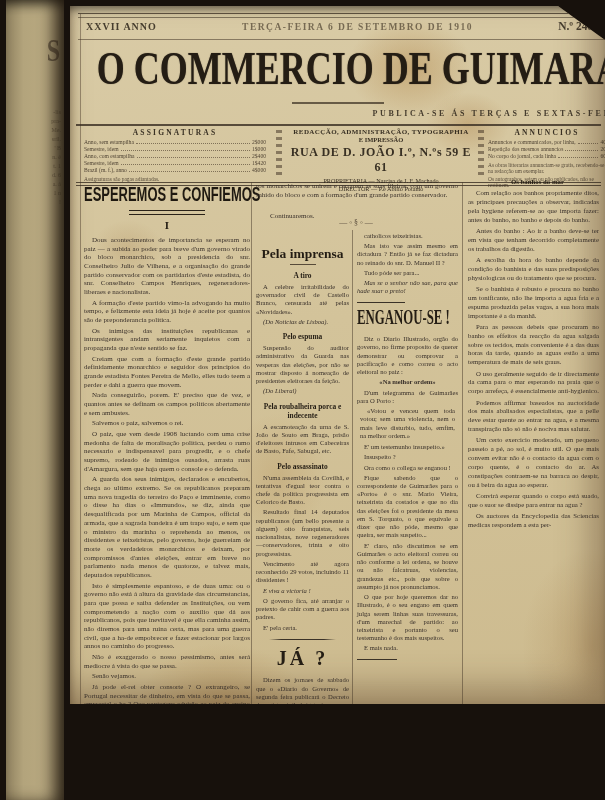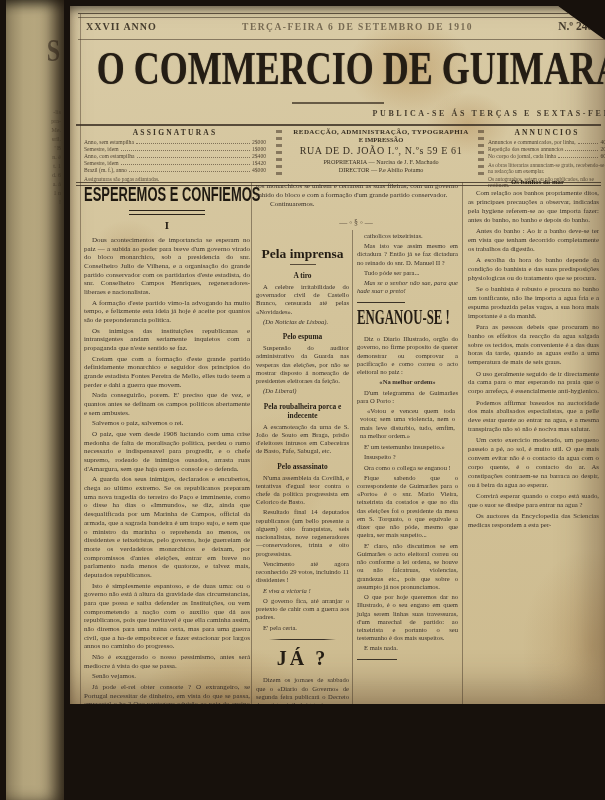--- a/index.html
+++ b/index.html
@@ -58,38 +58,38 @@
   .info-title{font-size:7.5px;font-weight:bold;letter-spacing:2.2px;text-align:center;color:rgba(40,32,22,.9);margin-bottom:2px;}
   .ml-rows{font-size:5.6px;line-height:7px;color:rgba(55,44,32,.85);}
   .ml-row{display:flex;align-items:baseline;}
   .ml-dots{flex:1;border-bottom:1px dotted rgba(70,55,40,.6);margin:0 2px 1px;}
   .ml-note{font-size:5.4px;margin-top:2px;color:rgba(55,44,32,.8);}
   .assig{left:8px;width:182px;}
   .annun{left:412px;width:118px;}
   .redac{left:212px;width:186px;text-align:center;color:rgba(40,32,22,.9);}
   .redac-l1{font-size:7px;font-weight:bold;letter-spacing:.4px;}
   .redac-l2{font-size:6.5px;font-weight:bold;}
-  .redac-ad{font-size:10px;font-weight:normal;letter-spacing:.6px;margin:2px 0;}
+  .redac-ad{font-size:12px;font-weight:bold;letter-spacing:.6px;margin:2px 0;}
   .redac-sm{font-size:6.2px;margin-top:1px;}
   .col-sep{position:absolute;top:4px;bottom:4px;width:6px;background:repeating-linear-gradient(180deg,rgba(70,55,40,.55) 0 3px,rgba(70,55,40,0) 3px 7px);}
   .sep1{left:200px;} .sep2{left:402px;}
   
   .vrule{position:absolute;width:1px;background:rgba(70,55,40,.5);}
   .vr1{left:181px;top:176px;height:588px;}
   .vr2{left:282px;top:224px;height:546px;}
   .vr3{left:392px;top:176px;height:600px;}
   .bcol{position:absolute;text-align:justify;}
   .col1{left:14px;top:178px;width:166px;}
   .col1 p{font-size:7px;line-height:1.24;margin:0 0 2px;text-indent:8px;}
   .h-esperemos{width:166px;white-space:nowrap;font-family:"Liberation Sans","DejaVu Sans",sans-serif;font-weight:bold;font-size:18px;color:#1f1911;transform:scale(.72,1.12);transform-origin:left center;}
   .dbl-underline{width:76px;height:3px;border-top:1.6px solid #2a2218;border-bottom:1.6px solid #2a2218;margin:5px auto 4px;}
   .sec-mark{text-align:center;font-weight:bold;font-size:11px;margin:3px 0 5px;color:#241d14;}
   .span-intro{left:186px;top:176px;width:202px;}
   .span-intro p{font-size:7px;line-height:1.28;margin:0;}
-  .span-intro .closing{text-indent:14px;}
+  .span-intro .closing{text-indent:14px;margin-top:12px;}
   .ornament{position:absolute;left:186px;top:212px;width:202px;text-align:center;font-size:8px;letter-spacing:2px;color:rgba(55,44,32,.8);}
   .col2{left:186px;top:238px;width:93px;}
   .col2 p,.col3 p{font-size:6.6px;line-height:1.25;margin:0 0 2px;text-indent:7px;}
   .h-pela{text-align:center;font-weight:bold;font-size:13.5px;color:#241d14;margin:2px 0 2px;text-indent:0;}
   .mini-rule{width:26px;height:1px;background:rgba(55,44,32,.8);margin:2px auto 4px;}
   .h-sub{text-align:center;font-weight:bold;font-size:7.4px;margin:6px 0 3px;color:#241d14;}
   .source{font-style:italic;text-indent:7px;margin:3px 0 4px;}
   .taper{height:1.6px;margin:7px auto;width:72%;background:linear-gradient(90deg,rgba(59,50,39,0),#3b3227 18%,#3b3227 82%,rgba(59,50,39,0));}
   .h-ja{text-align:center;font-weight:bold;font-size:20px;letter-spacing:3px;color:#241d14;margin:4px 0 6px;}
   .col3{left:287px;top:226px;width:101px;}

